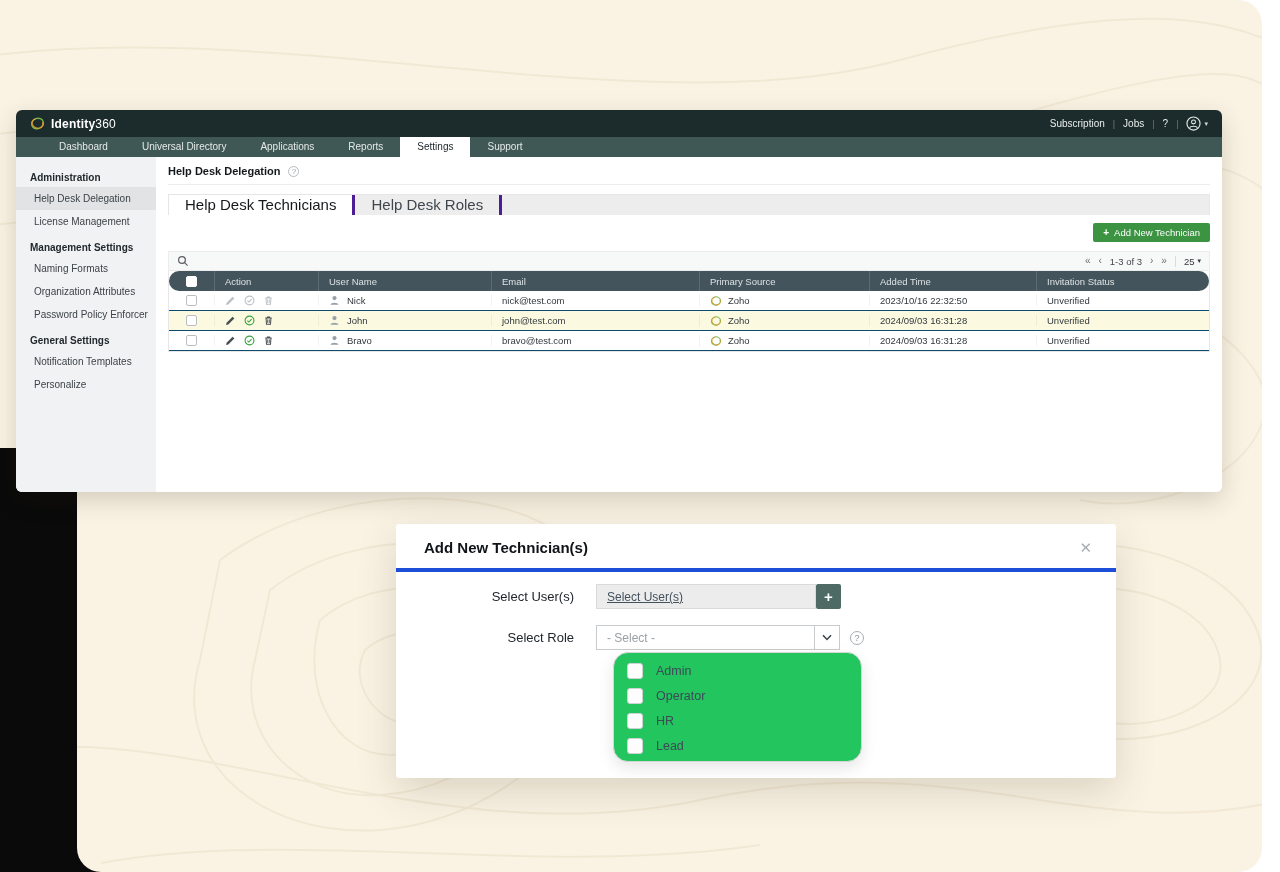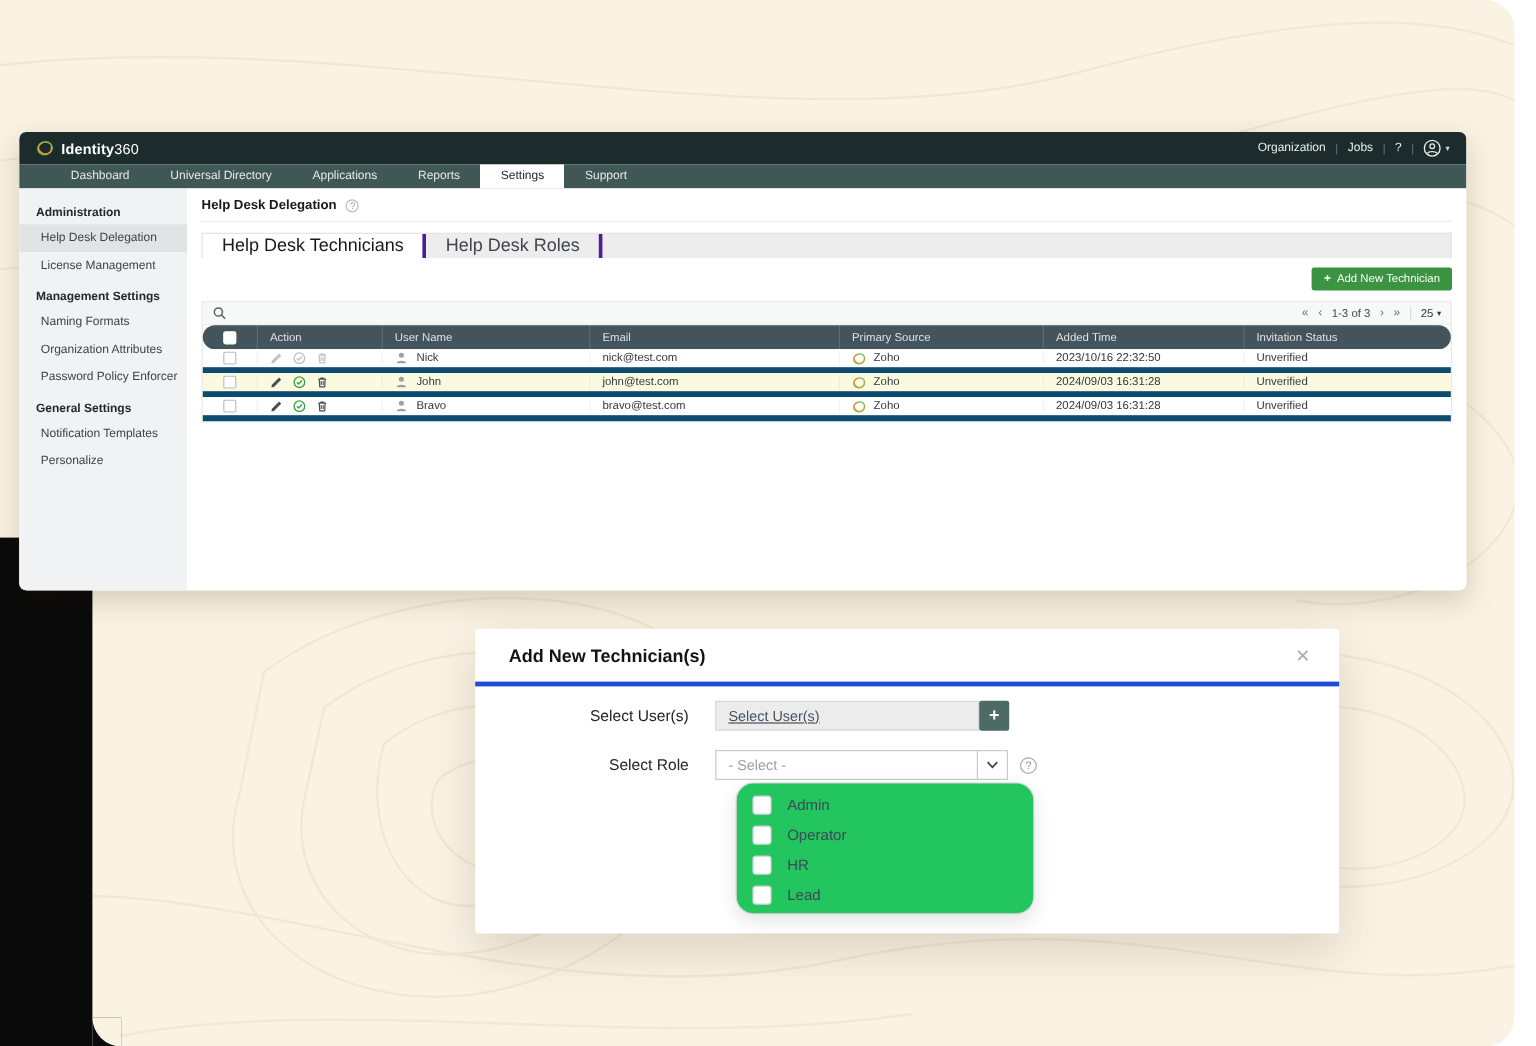--- a/index.html
+++ b/index.html
@@ -57,21 +57,21 @@
   .pagination { display:flex; align-items:center; gap:8px; font-size:9.5px; color:#555b60; }
   .pg-btn { cursor:pointer; color:#6a7075; font-size:10px; line-height:10px; }
   .pg-range { color:#43494e; }
   .pg-div { width:1px; height:11px; background:#d8dadc; }
   .pg-size { display:flex; align-items:center; gap:3px; cursor:pointer; color:#33383c; }
   .pg-size .caret-down { color:#33383c; }
 
   .table { border:1px solid #e7e7e8; border-top:none; }
   .trow { display:flex; height:20px; align-items:stretch; }
   .thead { background:#43545c; color:#dde2e5; font-size:9.5px;border-radius:10px; }
-  .tbody-row { font-size:9.5px; color:#33383d; border-bottom:5px solid #0c4a6e; background:#fff;align-items:center; }
+  .tbody-row { font-size:9.5px; color:#33383d; border-bottom:1px solid #0c4a6e; background:#fff;align-items:center; }
   .tbody-row.hl { background:#fbfae1; }
   .cell { display:flex; align-items:center; padding:0 10px; border-left:1px solid rgba(0,0,0,.05); overflow:hidden; white-space:nowrap; }
   .thead .cell { border-left:1px solid rgba(255,255,255,.14); }
   .cell:first-child { border-left:none; }
   .c-check { width:45px; flex:none; justify-content:center; }
   .c-action { width:104px; flex:none; gap:8px; }
   .c-user { width:173px; flex:none; gap:7px; }
   .c-email { width:208px; flex:none; }
   .c-source { width:170px; flex:none; gap:6px; }
   .c-added { width:167px; flex:none; }
@@ -141,21 +141,21 @@
 
     <div class="topbar">
       <div class="brand">
         <svg width="15" height="15" viewBox="0 0 15 15">
           <ellipse cx="7.5" cy="7.5" rx="6" ry="5.2" fill="none" stroke="#7ab648" stroke-width="1.4" transform="rotate(-18 7.5 7.5)"></ellipse>
           <ellipse cx="7.5" cy="7.5" rx="5.6" ry="4.6" fill="none" stroke="#e09a31" stroke-width="1.2" transform="rotate(22 7.5 7.5)" stroke-dasharray="20 8"></ellipse>
         </svg>
         <span class="brand-text"><b>Identity</b><span>360</span></span>
       </div>
       <div class="topbar-right">
-        <span>Organization</span>
+        <span>Subscription</span>
         <span class="tb-sep">|</span>
         <span>Jobs</span>
         <span class="tb-sep">|</span>
         <span>?</span>
         <span class="tb-sep">|</span>
         <span class="avatar-wrap">
           <svg width="15" height="15" viewBox="0 0 16 16">
             <circle cx="8" cy="8" r="7" fill="none" stroke="#e9edec" stroke-width="1.2"></circle>
             <circle cx="8" cy="6.3" r="2.1" fill="none" stroke="#e9edec" stroke-width="1.1"></circle>
             <path d="M3.8 12.6 C 4.8 10.4, 11.2 10.4, 12.2 12.6" fill="none" stroke="#e9edec" stroke-width="1.1"></path>

